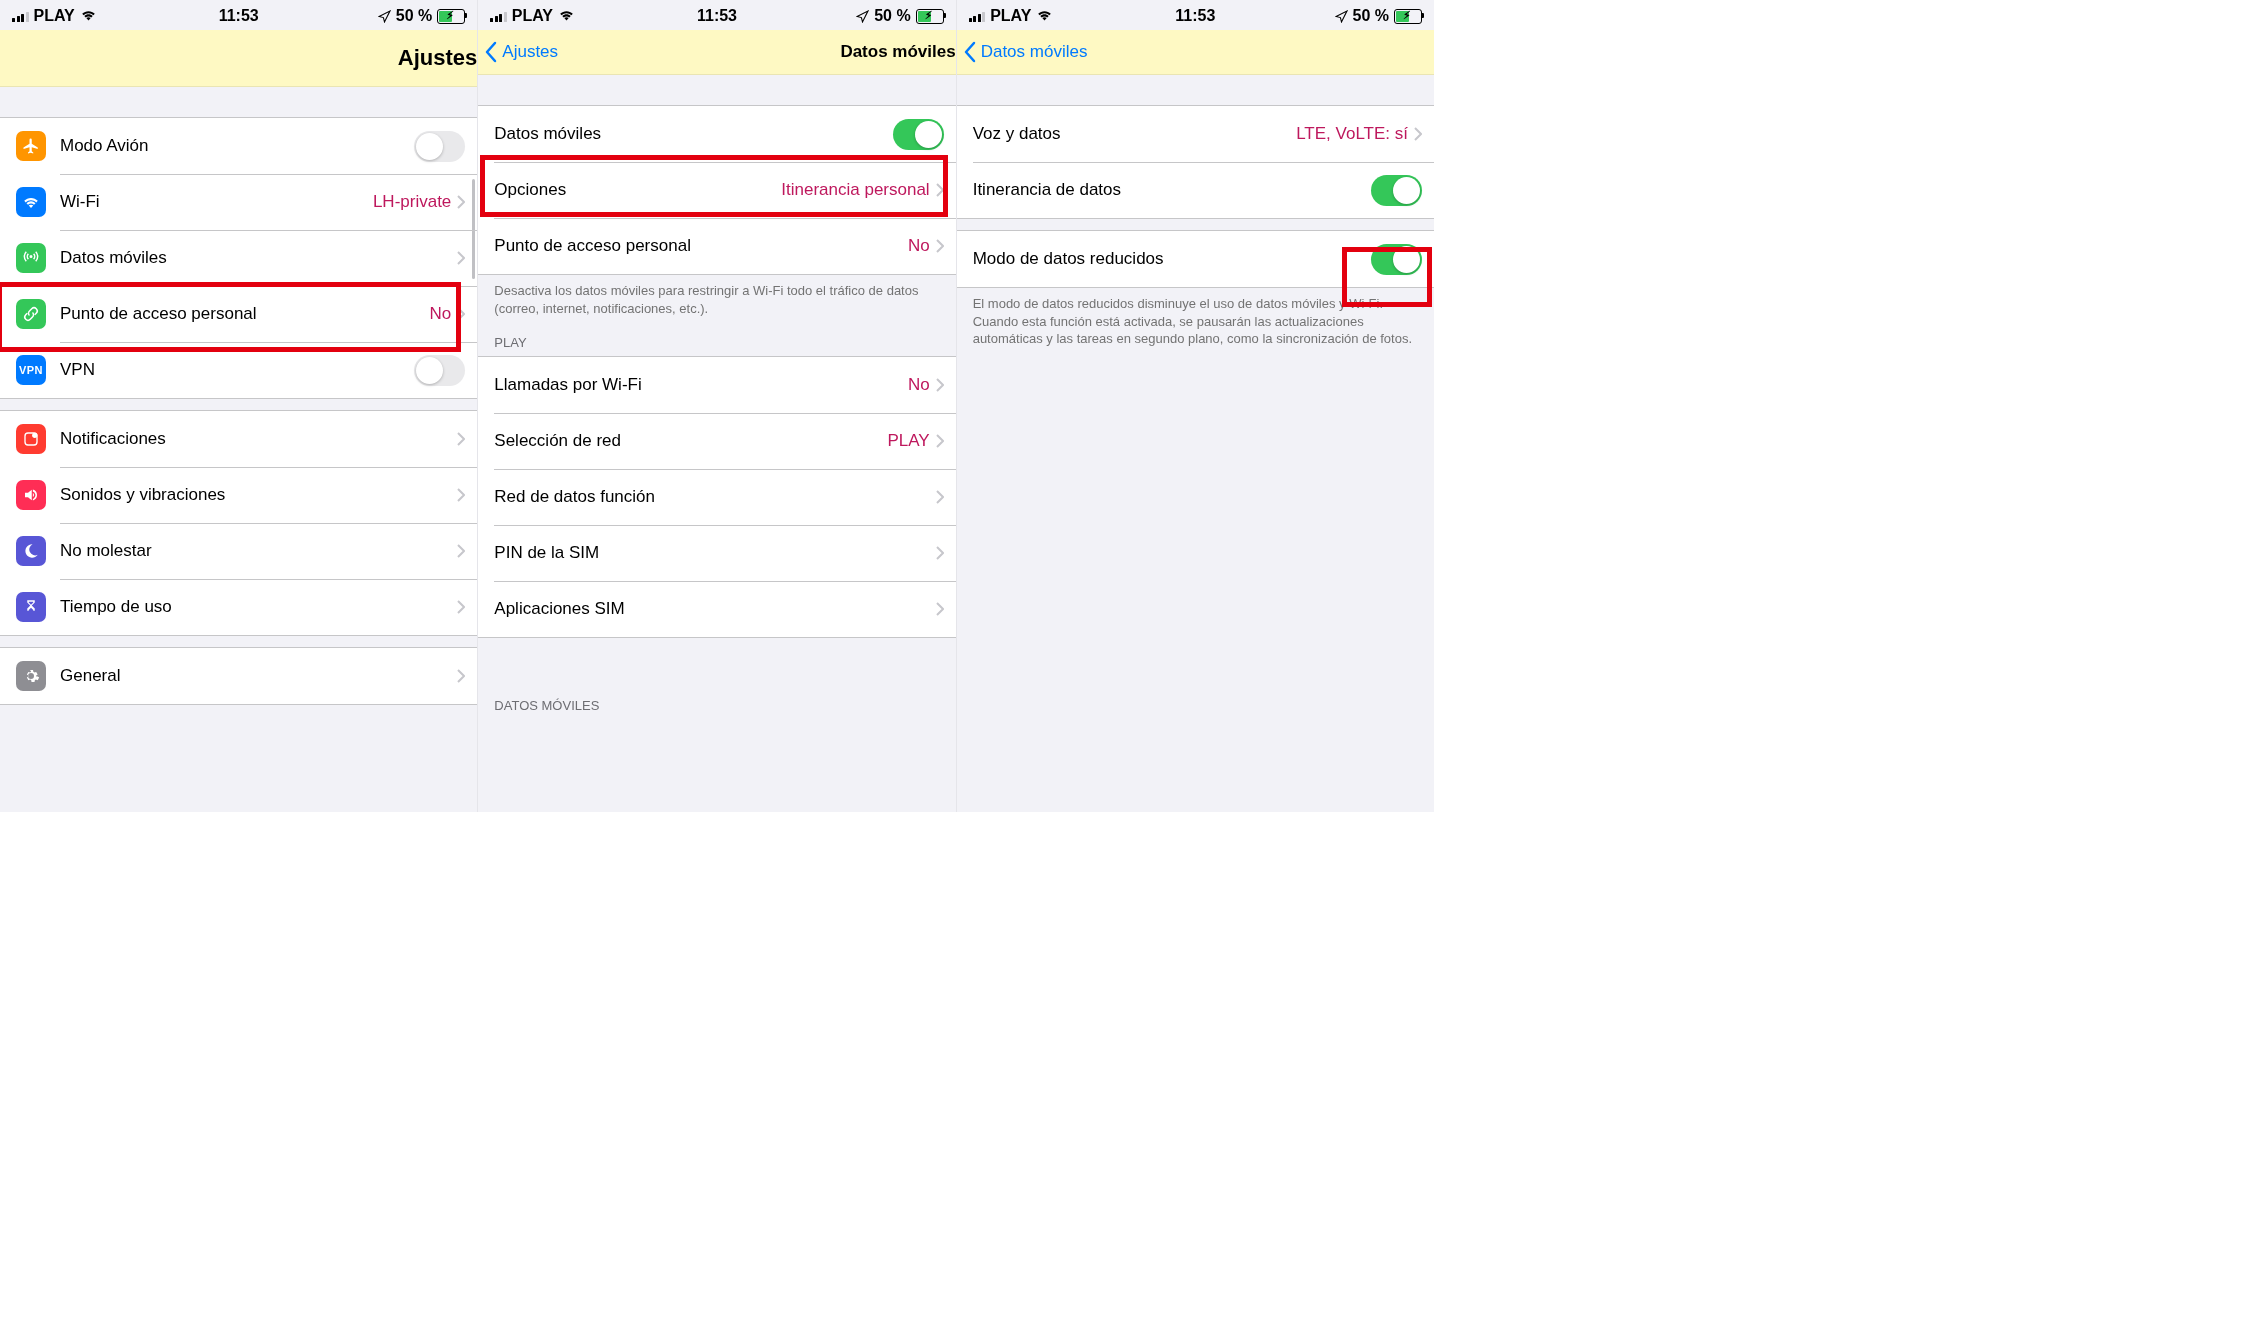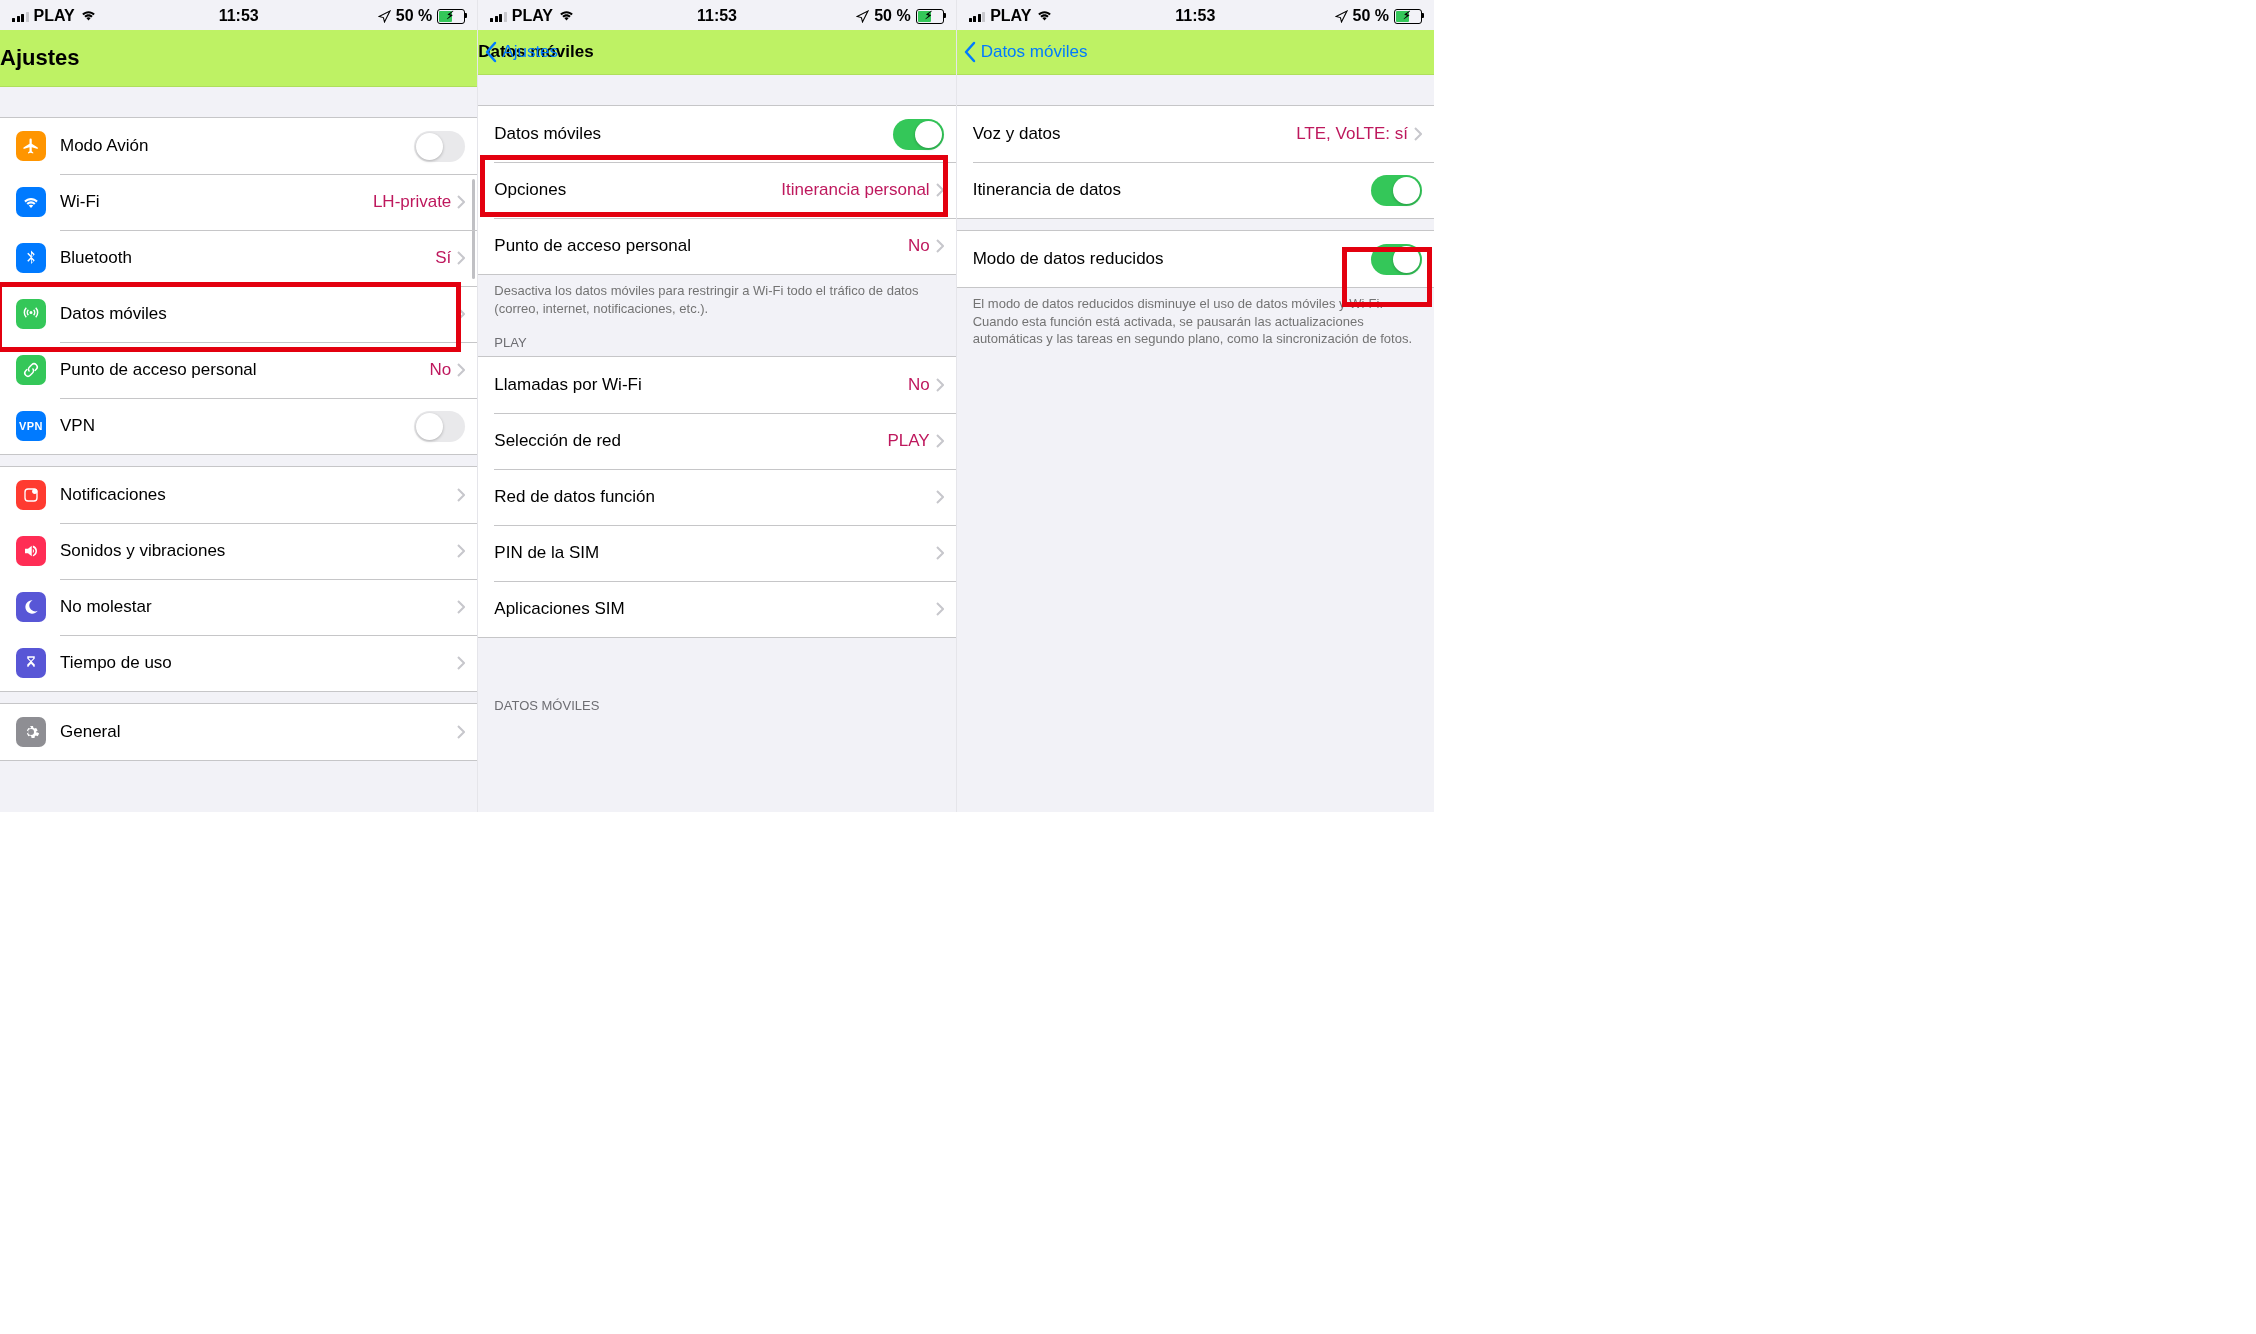--- a/index.html
+++ b/index.html
@@ -16,21 +16,21 @@
   .bars span:nth-child(1){height:4px;}
   .bars span:nth-child(2){height:6px;}
   .bars span:nth-child(3){height:8px;}
   .bars span:nth-child(4){height:10px;}
   .wifi-icon{display:inline-block;}
   .batt{width:26px;height:13px;border:1px solid #000;border-radius:3px;position:relative;display:inline-block;}
   .batt::after{content:"";position:absolute;right:-3px;top:3px;width:2px;height:5px;background:#000;border-radius:0 1px 1px 0;}
   .batt .fill{position:absolute;left:1px;top:1px;bottom:1px;width:50%;background:#34c759;border-radius:1px;}
   .batt .bolt{position:absolute;left:8px;top:-1px;font-size:11px;color:#000;}
   
-  .nav{height:44px;display:flex;align-items:center;justify-content:flex-start;position:relative;background:#bef264;border-bottom:.5px solid rgba(0,0,0,.08);}
+  .nav{height:44px;display:flex;align-items:center;justify-content:flex-end;position:relative;background:#fef9c3;border-bottom:.5px solid rgba(0,0,0,.08);}
   .nav.large{height:56px;}
   .nav .title{font-size:17px;font-weight:600;}
   .nav.large .title{font-size:22px;font-weight:700;}
   .nav .back{position:absolute;left:6px;top:50%;transform:translateY(-50%);display:flex;align-items:center;color:#007aff;font-size:17px;cursor:pointer;}
   .nav .back svg{width:14px;height:22px;margin-right:4px;}
   
   .content{flex:1;overflow:auto;position:relative;}
   .group{background:#fff;border-top:.5px solid #c6c6c8;border-bottom:.5px solid #c6c6c8;margin-top:11px;}
   .group.tight{margin-top:0;}
   .header-label{font-size:13px;color:#6d6d72;padding:18px 16px 6px;text-transform:none;}
@@ -122,34 +122,20 @@
             </div>
           <div class="label">Wi-Fi</div>
           <div class="value">LH-private</div>
           <span class="chev">
               <svg viewBox="0 0 8 14">
                 <path d="M1 1l6 6-6 6" fill="none" stroke="#c7c7cc" stroke-width="2"></path>
               </svg>
             </span>
         </div>
         <div class="row has-icon">
-          <div class="icon ic-blue">
-              <svg viewBox="0 0 24 24" fill="#fff">
-                <path d="M12 2l5 5-4 4 4 4-5 5V13.4L8.4 17 7 15.6 11.6 11 7 6.4 8.4 5 12 8.6V2zm1 3.8v4.4L15.2 8 13 5.8zm0 8v4.4L15.2 16 13 13.8z"></path>
-              </svg>
-            </div>
-          <div class="label">Bluetooth</div>
-          <div class="value">Sí</div>
-          <span class="chev">
-              <svg viewBox="0 0 8 14">
-                <path d="M1 1l6 6-6 6" fill="none" stroke="#c7c7cc" stroke-width="2"></path>
-              </svg>
-            </span>
-        </div>
-        <div class="row has-icon">
           <div class="icon ic-green">
               <svg viewBox="0 0 24 24" fill="#fff">
                 <path d="M12 8a2 2 0 1 1 0 4 2 2 0 0 1 0-4zm-4.2 6.2a6 6 0 0 1 0-8.4l1.4 1.4a4 4 0 0 0 0 5.6l-1.4 1.4zm8.4 0l-1.4-1.4a4 4 0 0 0 0-5.6l1.4-1.4a6 6 0 0 1 0 8.4zM5 17a10 10 0 0 1 0-14l1.4 1.4a8 8 0 0 0 0 11.2L5 17zm14 0l-1.4-1.4a8 8 0 0 0 0-11.2L19 3a10 10 0 0 1 0 14z"></path>
               </svg>
             </div>
           <div class="label">Datos móviles</div>
           <span class="chev">
               <svg viewBox="0 0 8 14">
                 <path d="M1 1l6 6-6 6" fill="none" stroke="#c7c7cc" stroke-width="2"></path>
               </svg>

